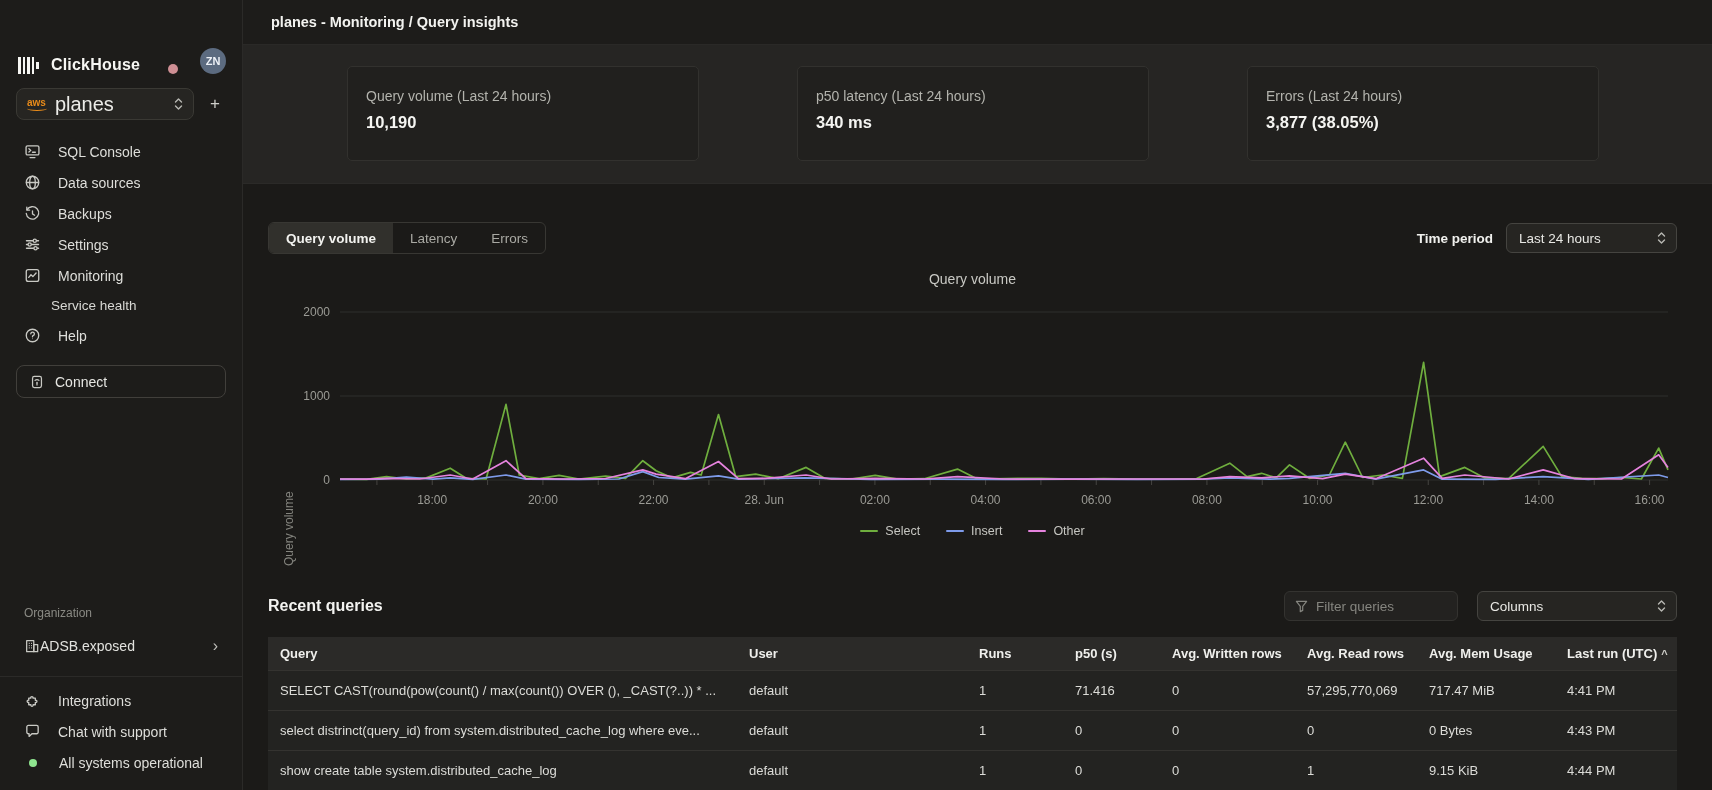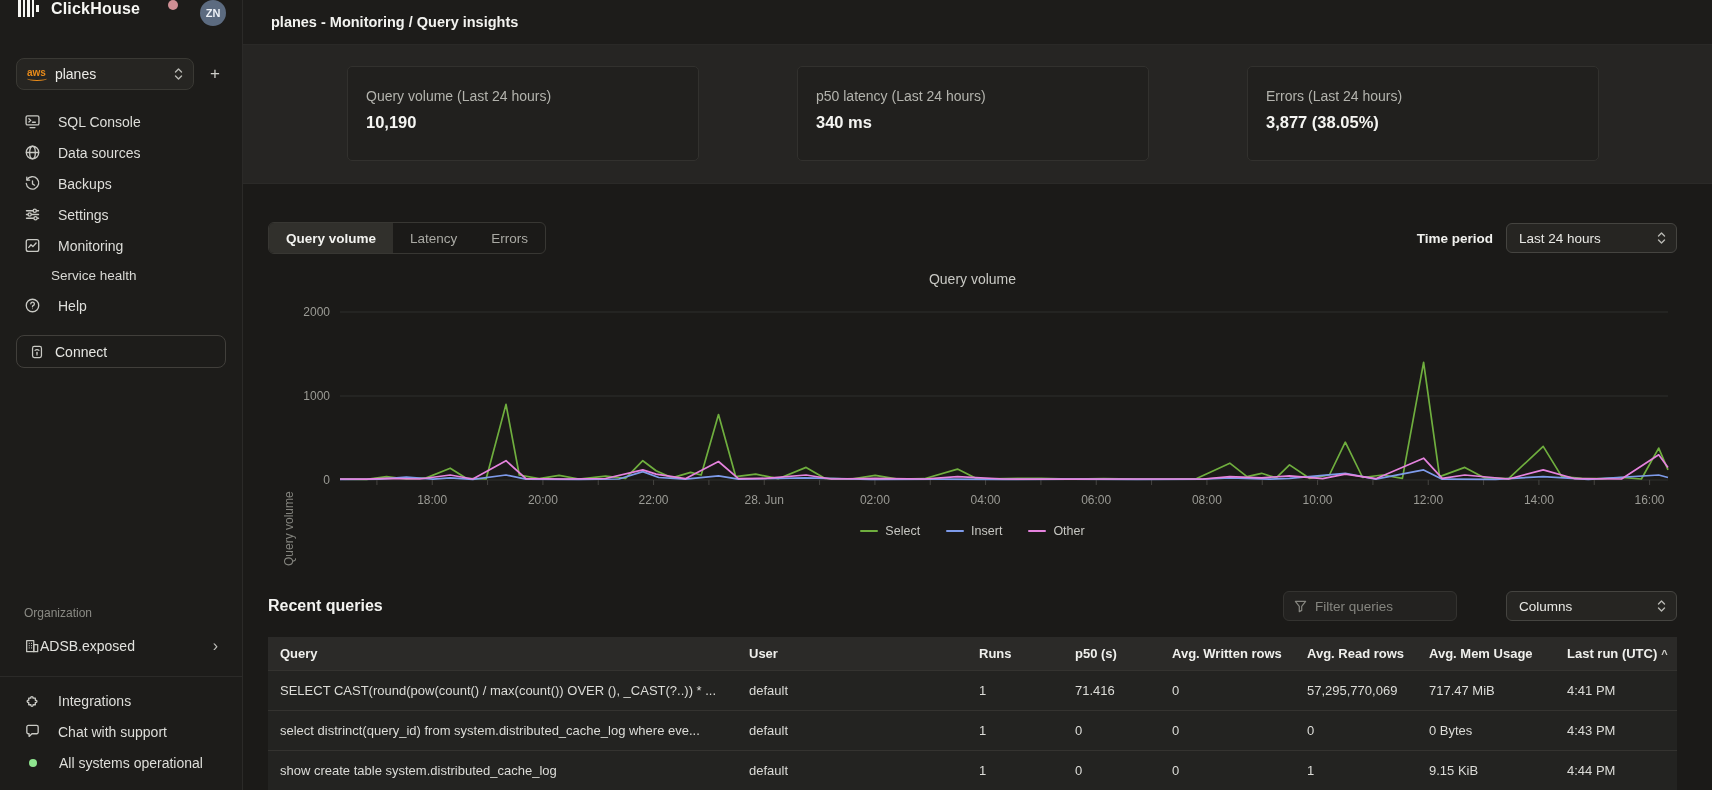--- a/index.html
+++ b/index.html
@@ -2,34 +2,34 @@
 <html><head>
 <meta charset="utf-8">
 <style>
   * { box-sizing: border-box; margin: 0; padding: 0; }
   html,body { background:#111; }
   body { font-family:"Liberation Sans", sans-serif; }
   .app { position:relative; width:1712px; height:790px; overflow:hidden; background:#1b1a18; color:#e8e8e4; display:flex; }
 
   
   .sidebar { width:243px; min-width:243px; height:100%; background:#1d1c1a; border-right:1px solid #2b2a28; display:flex; flex-direction:column; padding:0 16px; }
-  .logo-row { display:flex; align-items:flex-start; height:44px; gap:8px; }
+  .logo-row { display:flex; align-items:flex-end; height:44px; gap:8px;margin-top:30px; }
   .ch-logo { display:flex; align-items:center; gap:2px; height:17px; margin-left:2px; }
   .ch-logo .bar { width:2.6px; height:17px; background:#f6f6f3; }
   .ch-logo .bar.short { height:7px; }
   .logo-text { font-size:16px; font-weight:700; color:#f6f6f3; letter-spacing:.2px; margin-left:4px; }
   .logo-spacer { flex:1; }
   .pink-dot { width:10px; height:10px; border-radius:50%; background:#cf8f94; margin-right:14px; }
   .avatar { width:26px; height:26px; border-radius:50%; background:#5c6b80; color:#eef2f7; font-size:11px; font-weight:700; display:flex; align-items:center; justify-content:center; }
 
   .service-row { display:flex; align-items:center; gap:10px; margin-top:14px; }
   .service-select { flex:1; height:32px; background:#262522; border:1px solid #3a3934; border-radius:8px; display:flex; align-items:center; padding:0 10px; gap:9px; cursor:pointer; }
   .aws-badge { position:relative; color:#e88b1a; font-weight:700; font-size:10px; line-height:1; padding-bottom:3px; }
   .aws-badge::after { content:""; position:absolute; left:0; right:-1px; bottom:0; height:4px; border-bottom:1.6px solid #e88b1a; border-radius:50%; }
-  .service-name { flex:1; font-size:14px; color:#ececé8; color:#ecece8; }
+  .service-name { flex:1; font-size:20px; color:#ececé8; color:#ecece8; }
   .plus-btn { width:22px; text-align:center; font-size:17px; color:#cfcfca; cursor:pointer; }
 
   .nav { margin-top:16px; display:flex; flex-direction:column; }
   .nav-item { display:flex; align-items:center; gap:17px; height:31px; padding:0 8px; border-radius:6px; color:#dededa; font-size:14px; cursor:pointer; }
   .nav-item svg { flex:0 0 auto; }
   .sub-item { padding-left:35px; height:29px; display:flex; align-items:center; border-radius:6px; font-size:13.5px; color:#d8d8d4; cursor:pointer; }
   .sub-item.active { background:#393833; color:#f4f4f1; }
 
   .connect-btn { margin-top:14px; height:33px; border:1px solid #413f3b; border-radius:8px; display:flex; align-items:center; gap:10px; padding:8px 12px; font-size:14px; color:#e6e6e2; cursor:pointer; }
 
@@ -75,21 +75,21 @@
   .legend { display:flex; justify-content:center; gap:26px; margin-top:9px; height:20px; align-items:center; }
   .legend-item { display:flex; align-items:center; gap:7px; font-size:12.5px; color:#c6c6c1; cursor:pointer; }
   .legend-swatch { width:18px; height:2.6px; border-radius:2px; }
 
   
   .recent-head { margin-top:50px; display:flex; align-items:center; }
   .recent-title { font-size:16px; font-weight:700; color:#f3f3f0; }
   .filter-box { width:174px; height:30px; background:#232220; border:1px solid #343330; border-radius:6px; display:flex; align-items:center; gap:8px; padding:0 10px; margin-right:19px; }
   .filter-box input { background:transparent; border:0; outline:0; color:#e6e6e2; font-size:13.5px; width:100%; font-family:inherit; }
   .filter-box input::placeholder { color:#85857f; }
-  .select-box.cols { width:171px;margin-left:30px; }
+  .select-box.cols { width:200px; }
 
   table.queries { margin-top:16px; width:100%; border-collapse:collapse; table-layout:fixed; background:#232321; border-radius:6px 6px 0 0; }
   table.queries th { background:#2b2a28; height:33px; text-align:left; font-size:13px; font-weight:700; color:#efefec; padding:0 12px; white-space:nowrap; overflow:hidden; }
   table.queries td { height:40px; font-size:13px; color:#dcdcd8; padding:0 12px; border-top:1px solid #343330; white-space:nowrap; overflow:hidden; text-overflow:ellipsis; }
   th.first, td.first { padding-left:16px; }
   .sort-caret { font-size:11px; color:#cfcfca; margin-left:4px; }
 
   .icon { color:#c9c9c4; display:inline-flex; }
   svg { display:block; }
 </style>

